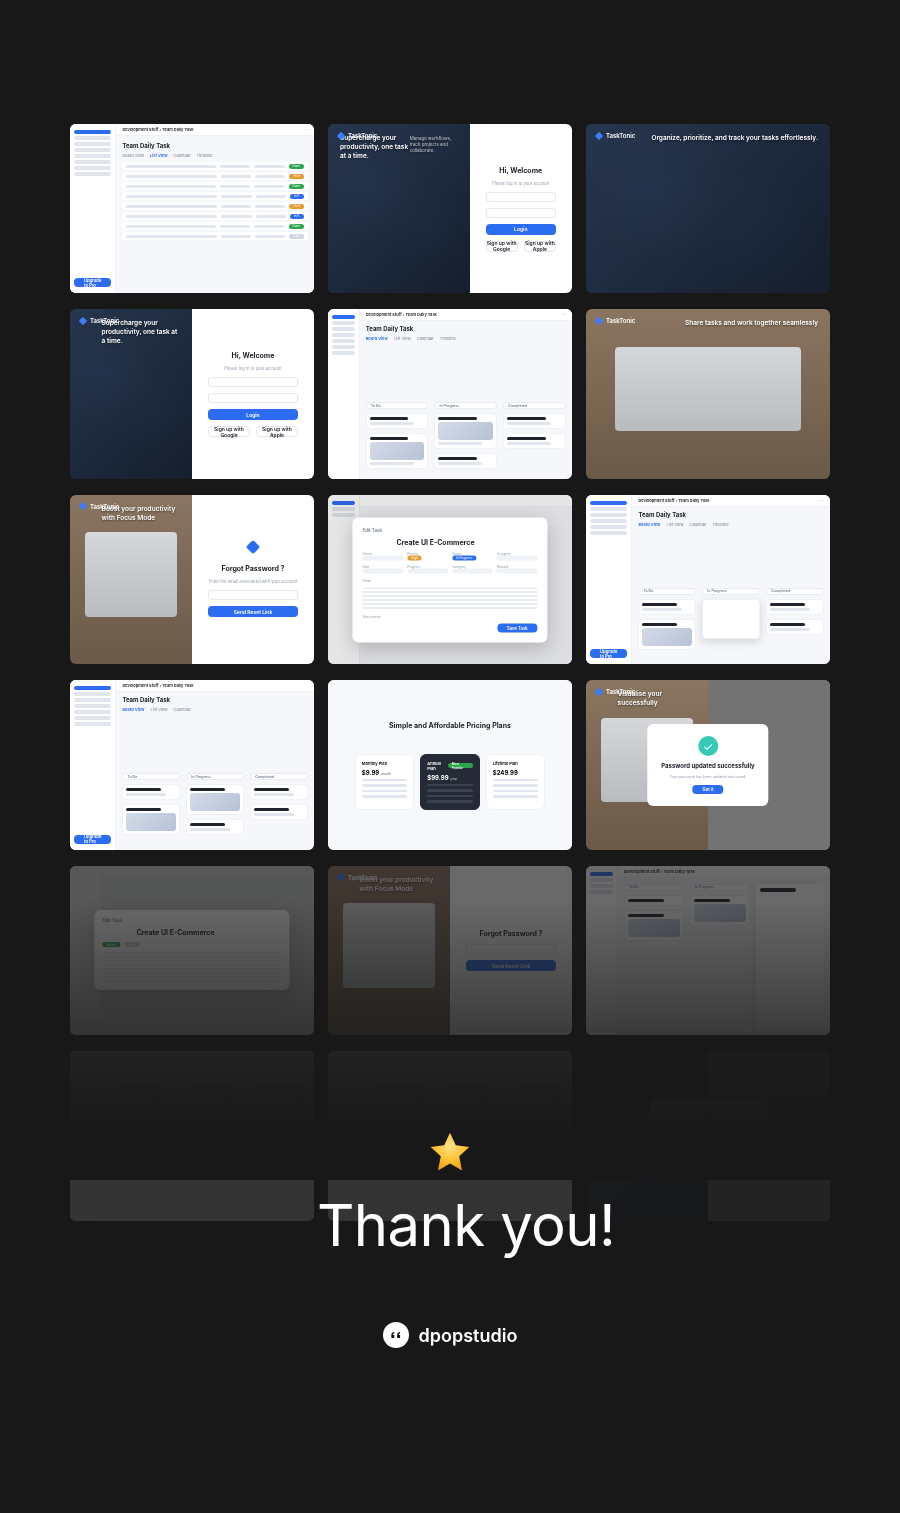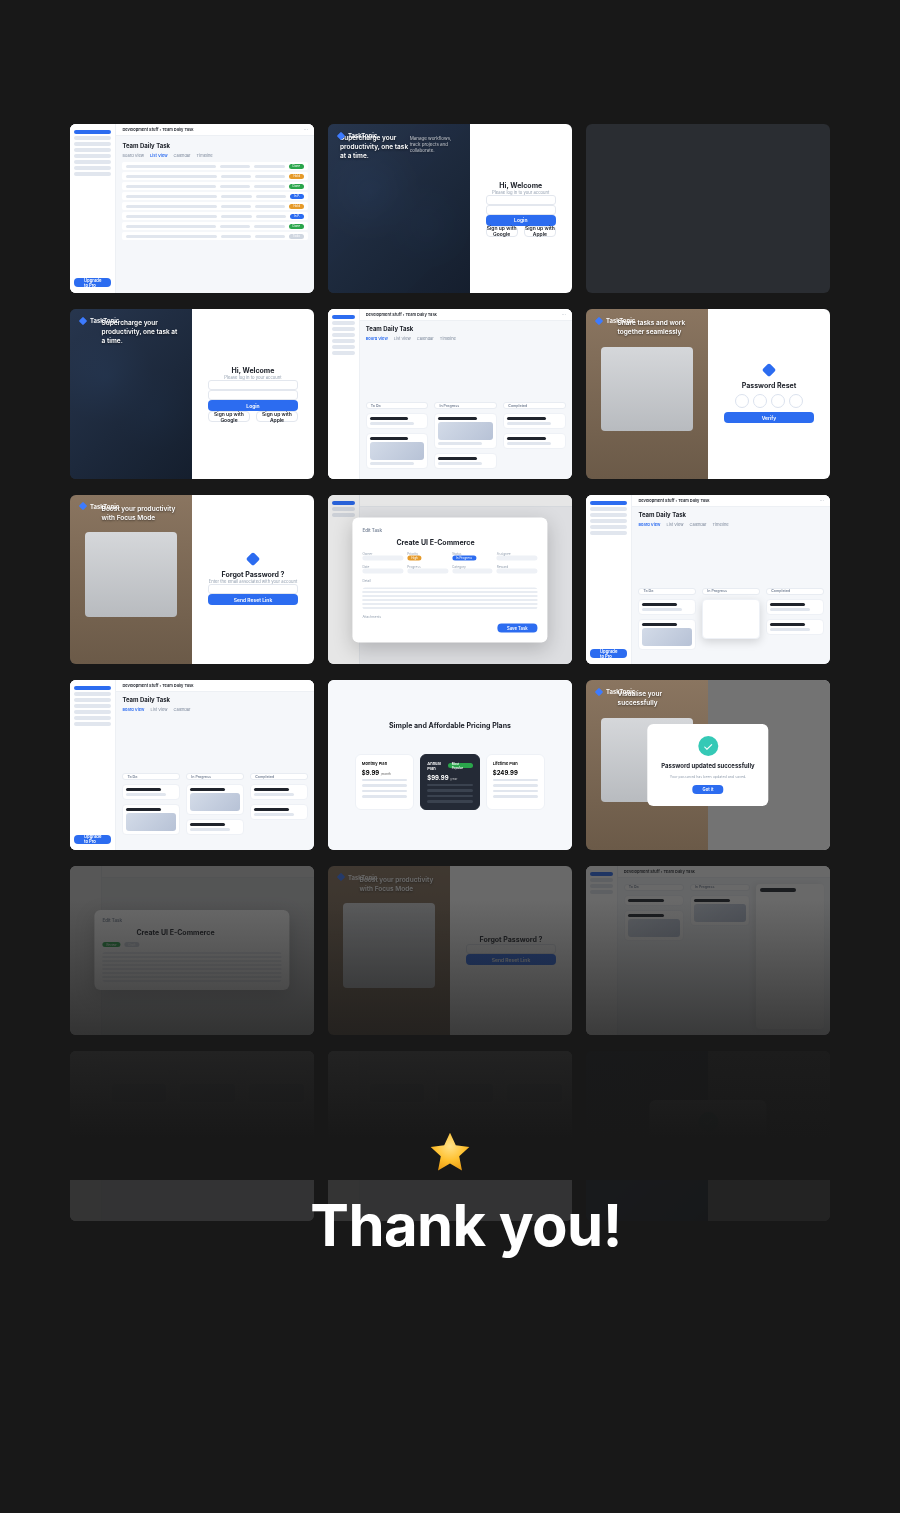--- a/index.html
+++ b/index.html
@@ -37,21 +37,21 @@
     background:
       linear-gradient(180deg,#8a7560 0%,#6b5a48 100%);
   }
   .shot .photo.laptop::after{
     content:"";position:absolute;inset:22% 12% 28% 12%;
     background:linear-gradient(180deg,#d5d7da,#b8bbbf);
     border-radius:4px;
   }
   .shot .panel{
     flex:0 0 50%;background:var(--card);display:flex;flex-direction:column;align-items:center;justify-content:center;
-    padding:14px 16px;text-align:center;
+    padding:14px 16px;gap:6px;text-align:center;
   }
   .shot .caption{
     color:#fff;font-size:6.5px;font-weight:600;line-height:1.35;max-width:80%;
     text-shadow:0 1px 2px rgba(0,0,0,.55);
   }
   .shot .caption.sub{font-weight:400;opacity:.7;font-size:4.5px;margin-top:2px;}
   .shot .brand{
     position:absolute;top:8px;left:10px;display:flex;align-items:center;gap:4px;
     color:#fff;font-size:6px;font-weight:600;
   }
@@ -138,21 +138,21 @@
   
   .fade1{opacity:.35;}
   .fade2{opacity:.12;}
 
   .star{
     position:absolute;left:50%;top:1130px;transform:translateX(-50%);
     width:46px;height:46px;
   }
   .headline{
     position:absolute;left:0;right:0;top:1190px;text-align:center;
-    color:#fff;font-size:58px;font-weight:700;letter-spacing:-.01em;margin-left:32px;
+    color:#fff;font-size:58px;font-weight:400;letter-spacing:-.01em;margin-left:32px;
   }
   .credit{
     position:absolute;left:0;right:0;top:1322px;display:flex;justify-content:center;align-items:center;gap:10px;
     color:#fff;font-size:18px;font-weight:600;
   }
   .credit .badge{
     width:26px;height:26px;border-radius:50%;background:#fff;display:flex;align-items:center;justify-content:center;
   }
 </style>
 </head>
@@ -268,20 +268,27 @@
               <span>Sign up with Google</span>
             </div>
           <div class="btn outline">
               <span>Sign up with Apple</span>
             </div>
         </div>
       </div>
     </div>
 
     <div class="shot split">
+      <div class="photo">
+        <div class="brand">
+            <div class="spark"></div>
+            <span>TaskTonic</span>
+          </div>
+        <div class="caption">Organize, prioritize, and track your tasks effortlessly.</div>
+      </div>
     </div>
 
     <div class="shot split">
       <div class="photo">
         <div class="brand">
             <div class="spark"></div>
             <span>TaskTonic</span>
           </div>
         <div class="caption">Supercharge your productivity, one task at a time.</div>
       </div>
@@ -370,33 +377,20 @@
       </div>
     </div>
 
     <div class="shot split">
       <div class="photo laptop">
         <div class="brand">
             <div class="spark"></div>
             <span>TaskTonic</span>
           </div>
         <div class="caption">Share tasks and work together seamlessly</div>
-      </div>
-      <div class="panel">
-        <div class="spark-center"></div>
-        <h4>Password Reset</h4>
-        <div class="dots">
-            <span></span>
-            <span></span>
-            <span></span>
-            <span></span>
-          </div>
-        <div class="btn">
-            <span>Verify</span>
-          </div>
       </div>
     </div>
 
     <div class="shot split">
       <div class="photo laptop">
         <div class="brand">
             <div class="spark"></div>
             <span>TaskTonic</span>
           </div>
         <div class="caption">Boost your productivity with Focus Mode</div>
@@ -811,14 +805,22 @@
         <stop offset="0%" stop-color="#ffe28a"></stop>
         <stop offset="55%" stop-color="#ffc130"></stop>
         <stop offset="100%" stop-color="#e89a12"></stop>
       </radialGradient>
     </defs>
     <path fill="url(#sg)" d="M50 6l12.6 27.4L92 37.2 70 57.3l6 30.7L50 72.8 24 88l6-30.7L8 37.2l29.4-3.8z"></path>
   </svg>
 
   <div class="headline">Thank you!</div>
 
+  <div class="credit">
+    <div class="badge">
+      <svg width="14" height="14" viewBox="0 0 24 24">
+          <path fill="#111" d="M9 7C6.2 7 4 9.2 4 12v5h5v-5H6.5c0-1.4 1.1-2.5 2.5-2.5V7zm10 0c-2.8 0-5 2.2-5 5v5h5v-5h-2.5c0-1.4 1.1-2.5 2.5-2.5V7z"></path>
+        </svg>
+    </div>
+    <span>dpopstudio</span>
+  </div>
 
 </div>
 
 </body></html>

